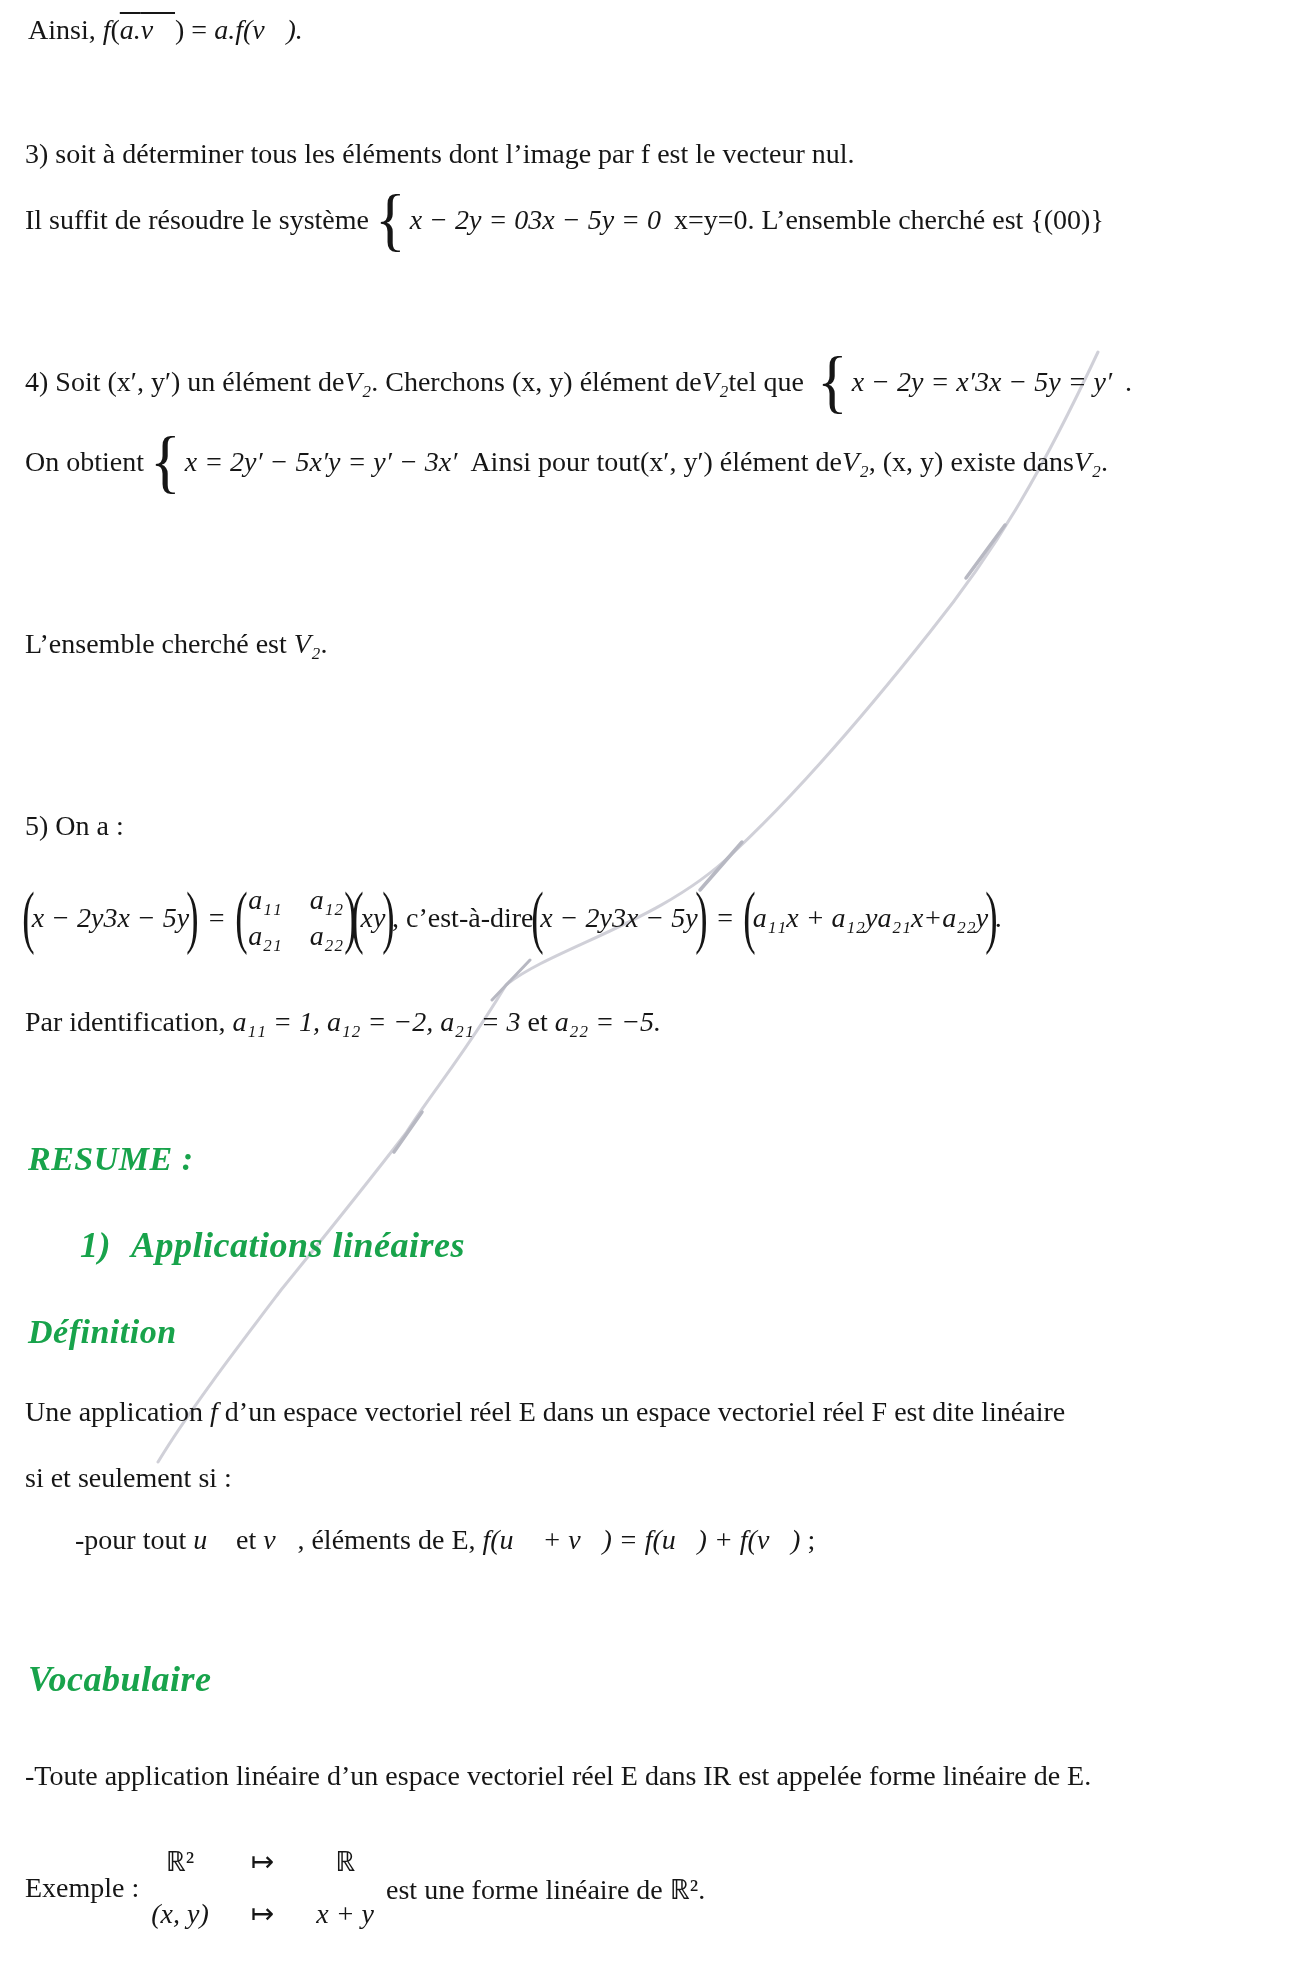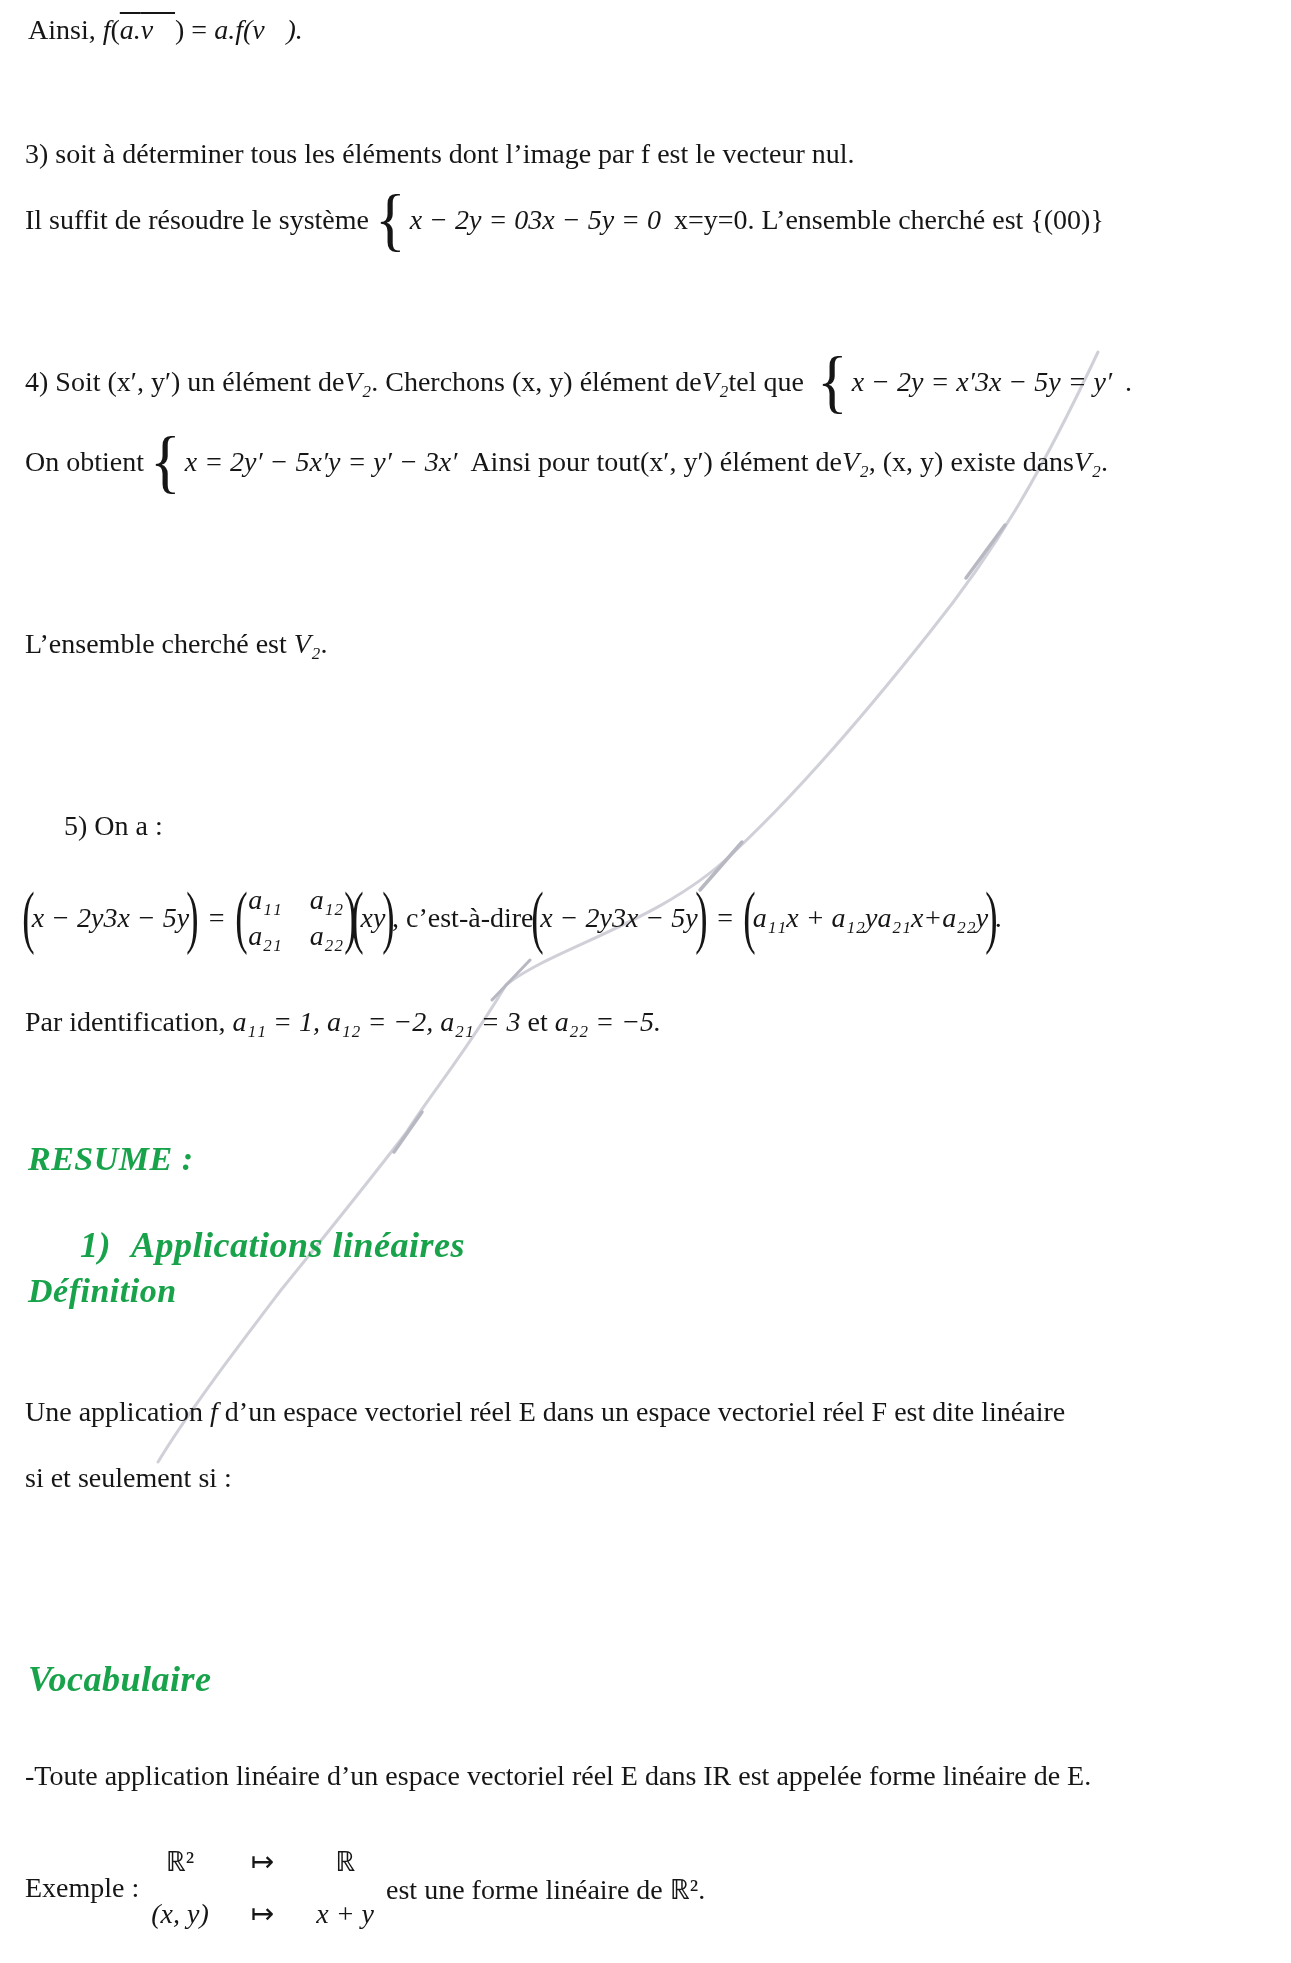--- a/index.html
+++ b/index.html
@@ -94,21 +94,21 @@
       <span class="m">V₂</span>
       <span> , (x, y) existe dans</span>
       <span class="m">V₂</span>
       <span>.</span>
   </div>
 
   <div class="blk" style="left:25px;top:628px;">
     <span>L’ensemble cherché est </span><span class="m">V₂</span><span>.</span>
   </div>
 
-  <div class="blk" style="left:25px;top:810px;margin-left:39px;">
+  <div class="blk" style="left:25px;top:810px;">
     <span>5) On a :</span>
   </div>
 
   <div class="blk flexline" style="left:25px;top:882px;">
     <span class="sys">
       <span class="par">(</span>
       <span class="rows center m">
         <span>x − 2y</span>
         <span>3x − 5y</span>
       </span>
@@ -159,31 +159,34 @@
   </div>
 
   <div class="h" style="left:28px;top:1140px;font-size:34px;">
     <span>RESUME :</span>
   </div>
 
   <div class="h" style="left:80px;top:1224px;font-size:36px;">
     <span>1)</span><span style="margin-left:20px;">Applications linéaires</span>
   </div>
 
-  <div class="h" style="left:28px;top:1272px;font-size:34px;">
+  <div class="h" style="left:28px;top:1313px;font-size:34px;">
     <span>Définition</span>
   </div>
 
   <div class="blk" style="left:25px;top:1396px;">
     <span>Une application </span><span class="m">f</span><span> d’un espace vectoriel réel E dans un espace vectoriel réel F est dite linéaire</span>
   </div>
   <div class="blk" style="left:25px;top:1462px;">
     <span>si et seulement si :</span>
   </div>
 
+  <div class="blk" style="left:75px;top:1524px;">
+    <span>-pour tout </span><span class="m">u⃗</span><span> et </span><span class="m">v⃗</span><span>, éléments de E, </span><span class="m">f(u⃗ + v⃗) = f(u⃗) + f(v⃗)</span><span> ;</span>
+  </div>
 
   <div class="h" style="left:28px;top:1658px;font-size:36px;">
     <span>Vocabulaire</span>
   </div>
 
   <div class="blk" style="left:25px;top:1760px;">
     <span>-Toute application linéaire d’un espace vectoriel réel E dans IR est appelée forme linéaire de E.</span>
   </div>
 
   <div class="blk flexline" style="left:25px;top:1836px;">

